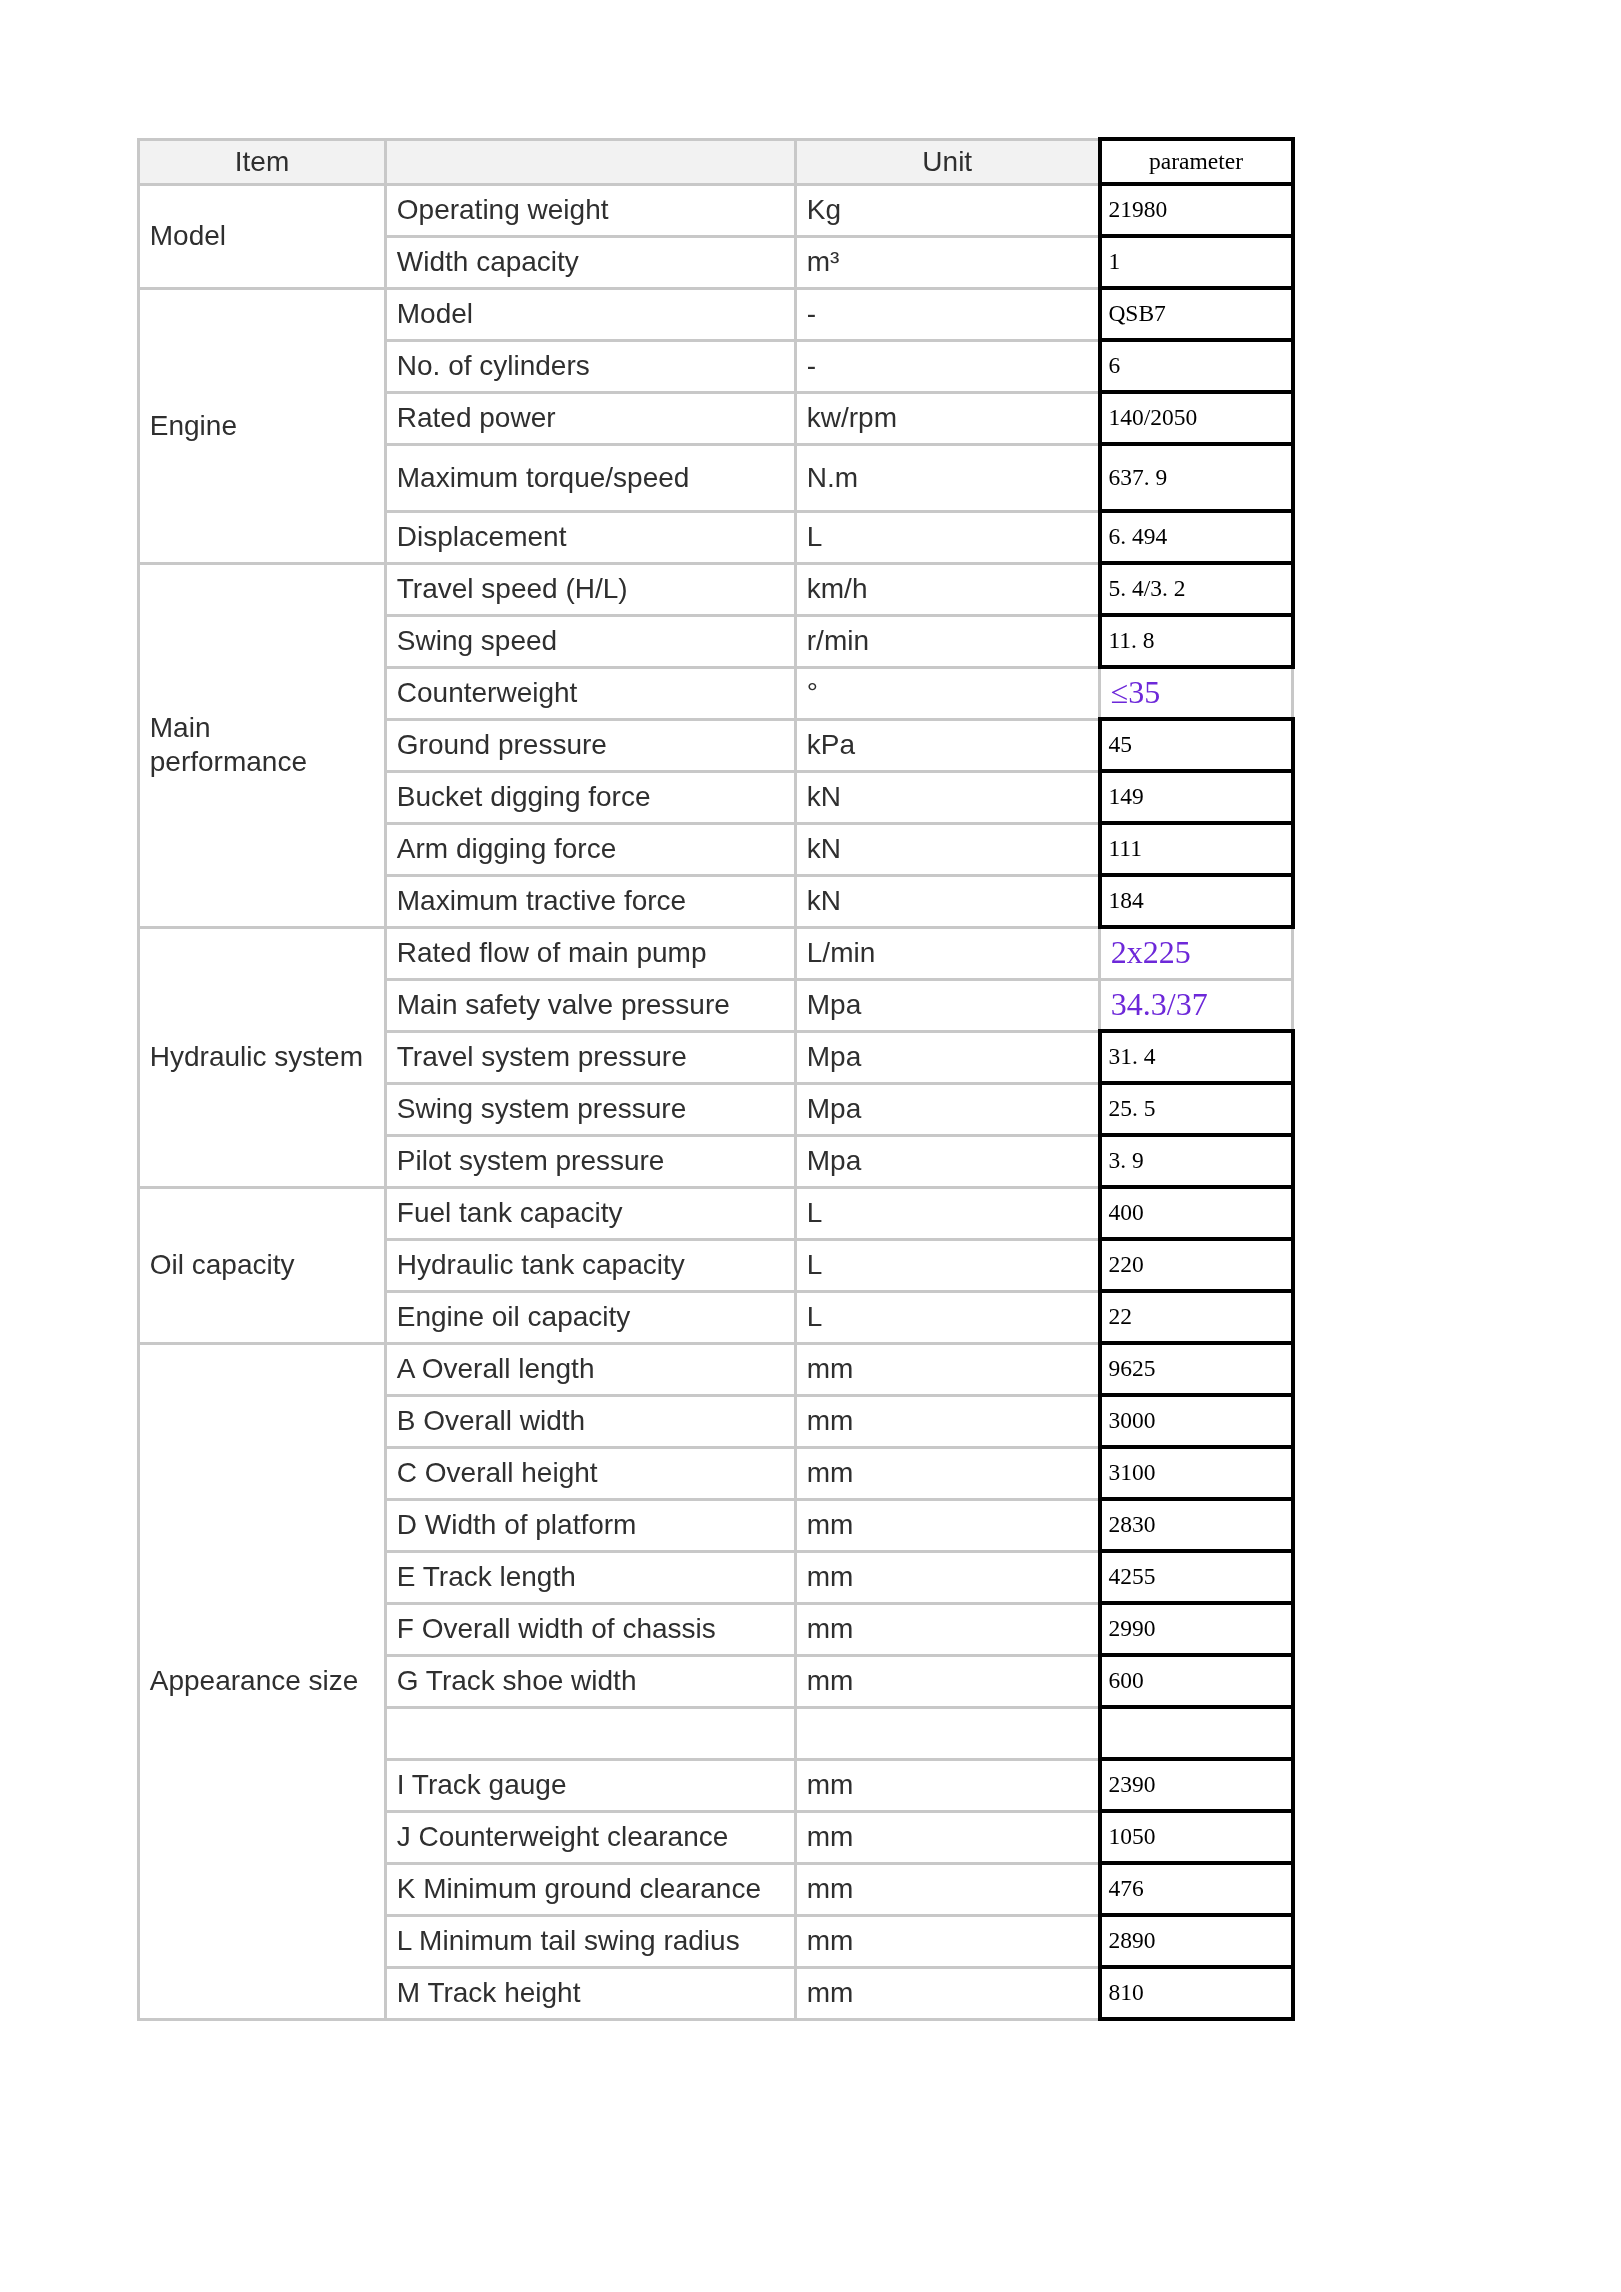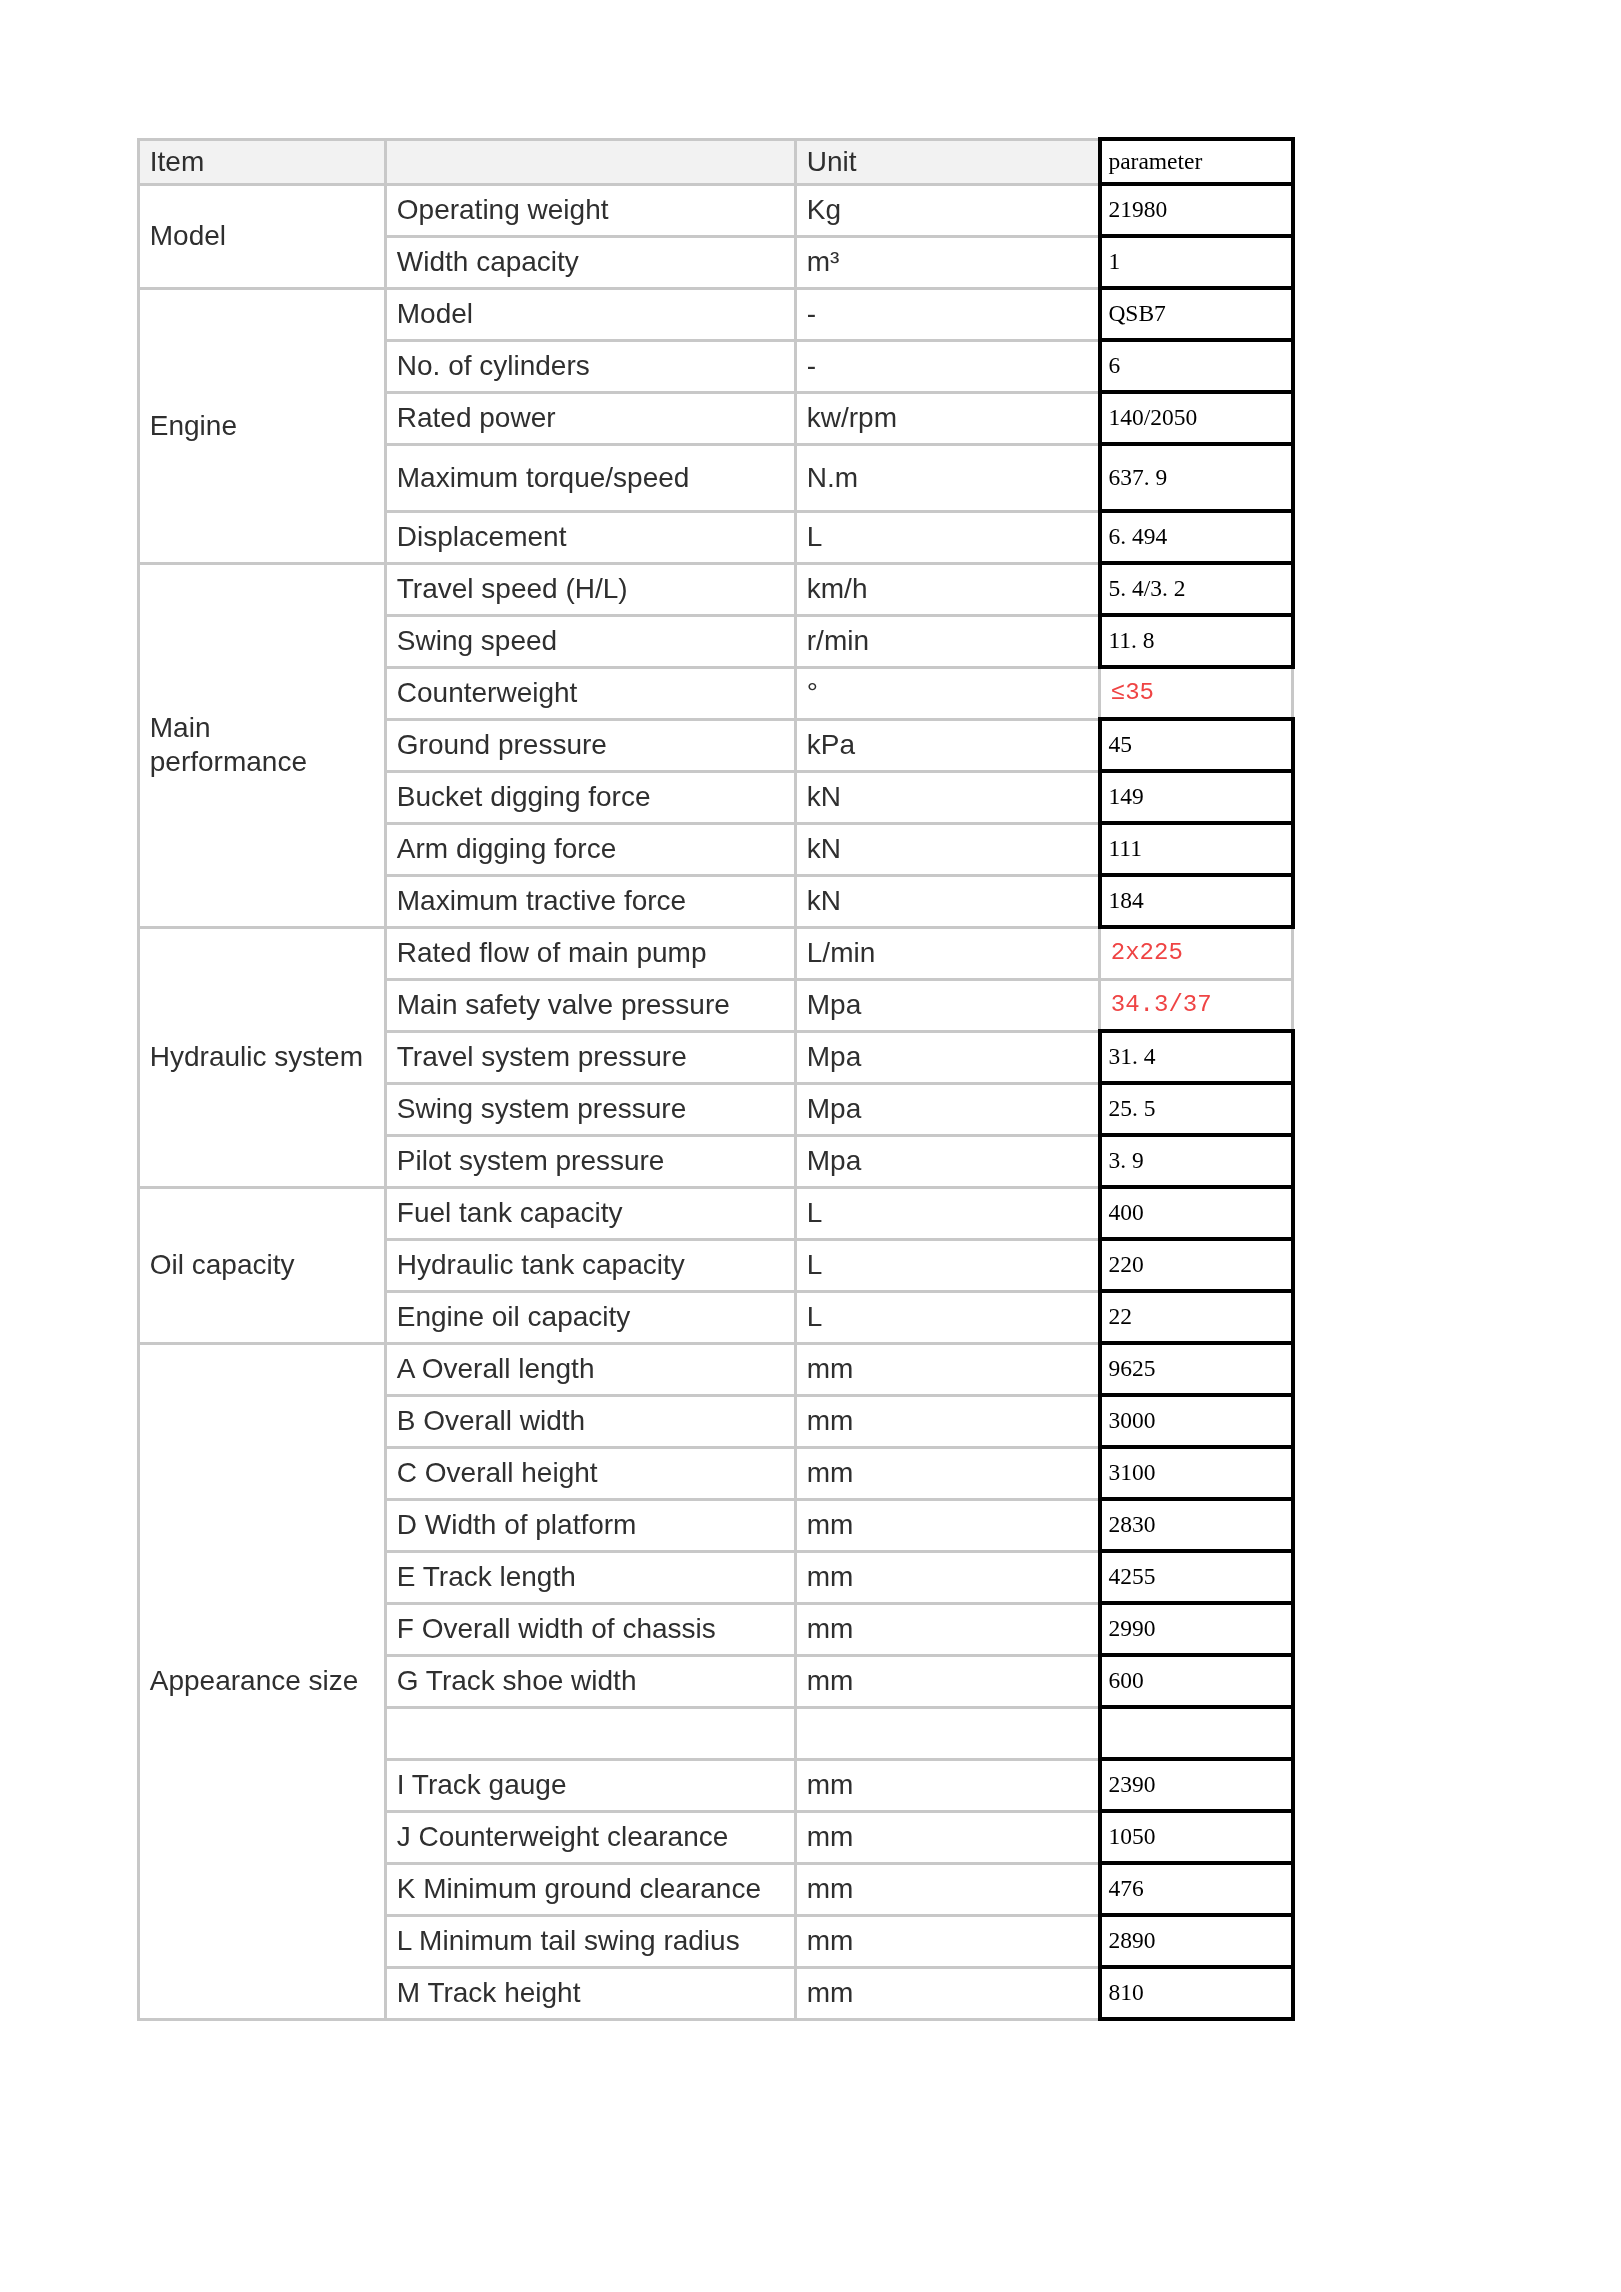--- a/index.html
+++ b/index.html
@@ -28,38 +28,38 @@
     font-size: 28px;
     color: #2f2f2f;
     padding: 2px 9.8px;
     vertical-align: middle;
     line-height: 1.18;
     overflow: hidden;
     white-space: normal;
     word-wrap: break-word;
   }
   .spec-table tr { height: 52px; }
-  .spec-table tr.hdr { height: 45px; }
+  .spec-table tr.hdr { height: 45px; text-align: center; }
   .spec-table tr.tall { height: 67px; padding-left: 32px; }
   .spec-table tr.hdr td { background: #f2f2f2; }
   .spec-table tr.hdr td.val { background: #ffffff; }
   
   .spec-table td.val {
     border: 4.9px solid #000000;
     font-family: Liberation Serif, serif;
     font-size: 23.5px;
     color: #000000;
     padding: 2px 6.9px;
   }
   
   .spec-table td.val.sans-val {
     border: 3.9px solid #c8c8c8;
-    font-family: Liberation Mono, monospace;
-    font-size: 24px;
-    color: #ef4444;
+    font-family: Liberation Serif, serif;
+    font-size: 32px;
+    color: #6d28d9;
     padding: 2px 9.8px;
   }
   .spec-table td.group {
     vertical-align: middle;
     line-height: 1.2;
   }
 </style>
 </head>
 <body>
 

